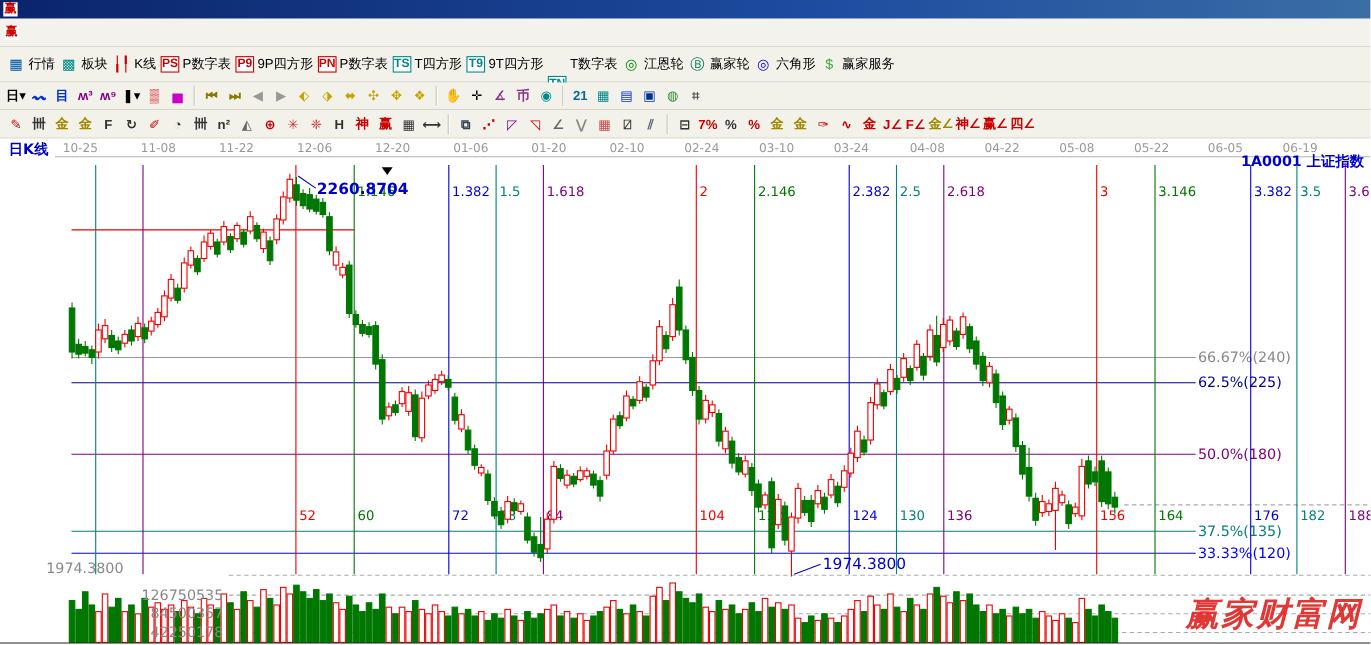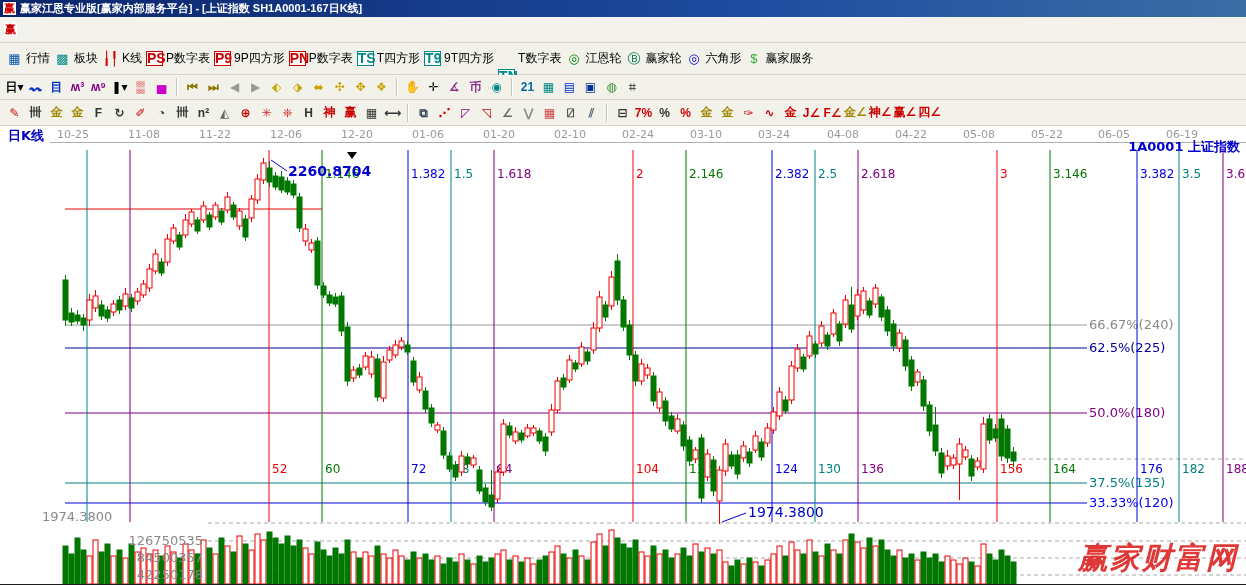--- a/index.html
+++ b/index.html
@@ -14,35 +14,34 @@
     border-bottom:1px solid #d8d4c8;display:flex;align-items:center;font-size:12px;color:#000;box-sizing:border-box;}
   .menubar .app-logo{margin:0 6px 0 4px;}
   .menu-item{padding:4px 9px;cursor:pointer;}
   .toolbar{position:absolute;left:0;width:1246px;background:#f2f1ea;border-bottom:1px solid #d8d4c8;
     display:flex;align-items:center;box-sizing:border-box;padding-left:4px;}
   #tb1{top:43px;height:32px;}
   #tb2{top:75px;height:25px;}
   #tb3{top:100px;height:26px;}
   .tbtn{display:inline-flex;align-items:center;margin:0 2px;cursor:pointer;font-size:12px;color:#000;white-space:nowrap;}
   .tbtn .glyph{display:inline-block;min-width:17px;text-align:center;font-size:13px;line-height:18px;}
-  .tbtn .badge{display:inline-block;width:15px;height:13px;font-size:14px;line-height:13px;text-align:center;
+  .tbtn .badge{display:inline-block;width:15px;height:13px;font-size:11px;line-height:13px;text-align:center;
     font-weight:bold;border:1px solid currentColor;background:#fff;}
   .tbtn .lbl{margin-left:3px;}
   .chip{display:inline-flex;align-items:center;justify-content:center;min-width:19px;height:20px;
     margin:0 1px;font-size:12px;cursor:pointer;font-weight:bold;}
   .vsep{display:inline-block;width:1px;height:18px;background:#c9c5b8;border-right:1px solid #fff;margin:0 4px;}
   .chart-wrap{position:absolute;top:126px;left:0;width:1246px;height:460px;background:#fff;}
   svg text{font-family:"DejaVu Sans","Liberation Sans",sans-serif;}
 </style>
 </head>
 <body>
 
 <div class="titlebar">
   <span class="app-logo">赢</span>
-  <span>赢家江恩专业版[赢家内部服务平台] - [上证指数  SH1A0001-167日K线]</span>
 </div>
 
 <div class="menubar">
   <span class="app-logo">赢</span>
 </div>
 
 <div class="toolbar" id="tb1">
     <span class="tbtn">
       <span class="glyph" style="color: rgb(0, 85, 170);">▦</span>
       <span class="lbl">行情</span>

